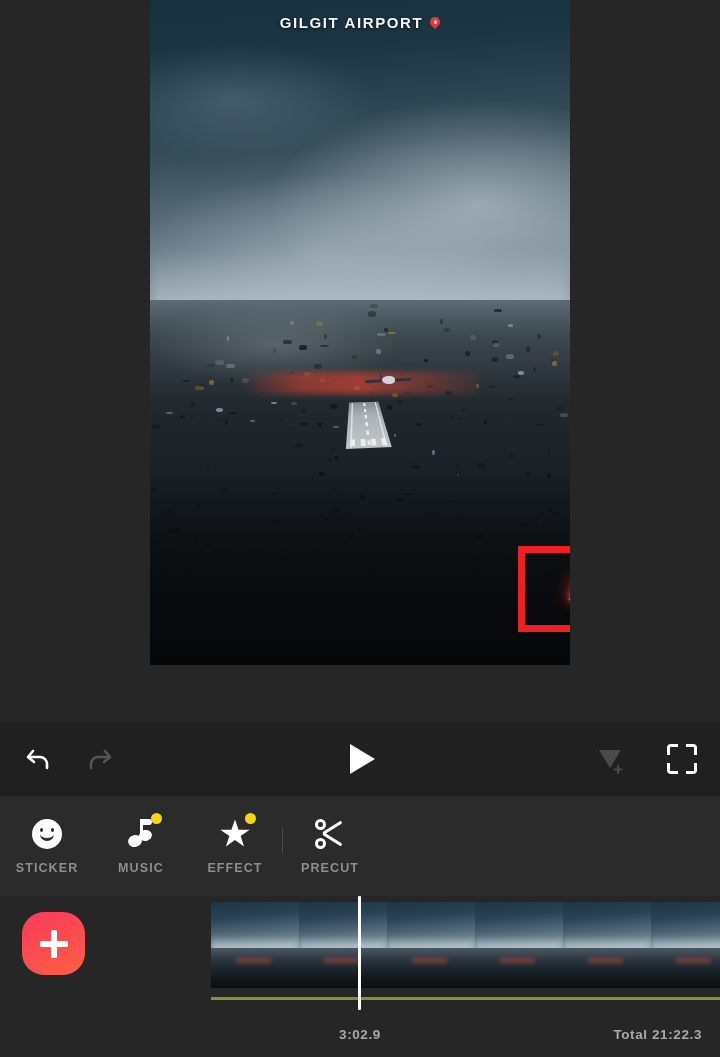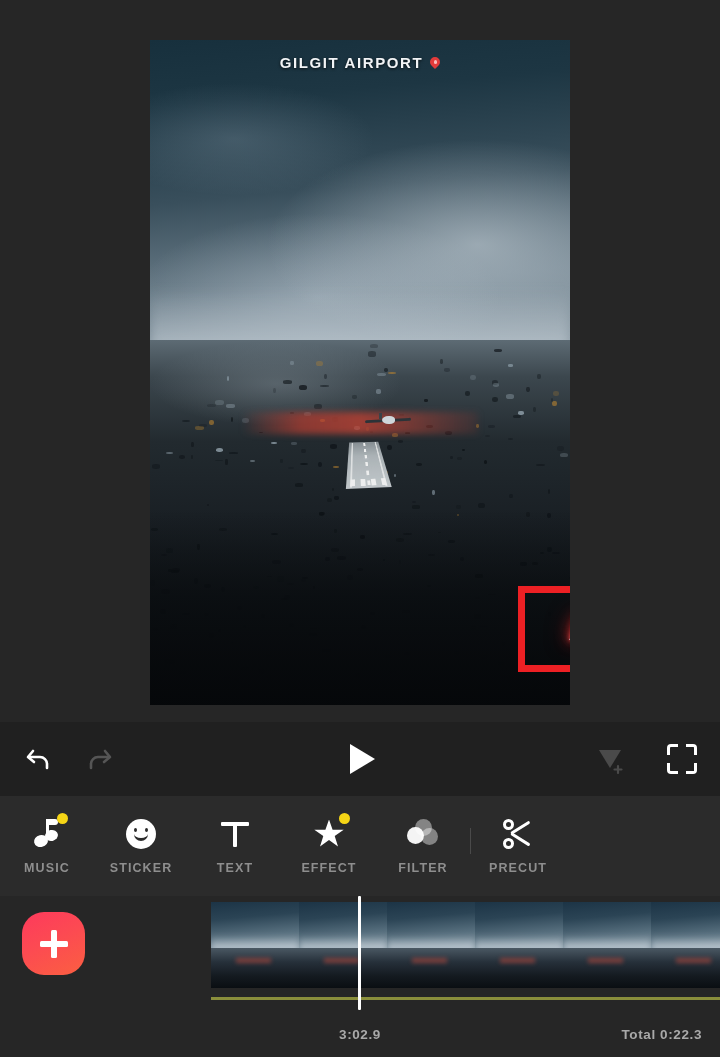--- a/index.html
+++ b/index.html
@@ -13,21 +13,20 @@
 
   
   #preview-area{
     position:absolute; left:0; top:0; width:720px; height:722px;
     background:#262626;
   }
   #video-preview{
     position:absolute; left:150px; top:0; width:420px; height:665px;
     overflow:hidden;
     background:#0d1419;
-    margin-top:40px;
   }
   
   .sky{
     position:absolute; left:0; top:0; width:100%; height:330px;
     background:
       radial-gradient(ellipse 300px 150px at 78% 62%, rgba(205,215,222,.55), rgba(205,215,222,0) 70%),
       radial-gradient(ellipse 260px 120px at 40% 78%, rgba(190,202,212,.45), rgba(190,202,212,0) 70%),
       radial-gradient(ellipse 200px 80px at 20% 30%, rgba(150,170,185,.25), rgba(150,170,185,0) 70%),
       linear-gradient(175deg, #17303d 0%, #1d3643 18%, #394f5c 45%, #6e808c 72%, #94a2ab 100%);
   }
@@ -608,70 +607,51 @@
     </div>
   </div>
 
 </div>
 
 <div id="toolbar">
 
 
   <div class="tool">
     <div class="glyph">
+      <div class="ic-smiley">
+        <span class="eye l"></span>
+          <span class="eye r"></span>
+          <span class="mouth"></span>
+      </div>
+    </div>
+    <div class="tool-label">STICKER</div>
+  </div>
+
+  <div class="tool">
+    <div class="glyph">
       <div class="ic-music">
         <div class="stem"></div>
           <div class="flag"></div>
         <div class="head2"></div>
           <div class="head"></div>
       </div>
       <span class="badge"></span>
     </div>
     <div class="tool-label">MUSIC</div>
   </div>
 
-  <div class="tool">
-    <div class="glyph">
-      <div class="ic-smiley">
-        <span class="eye l"></span>
-          <span class="eye r"></span>
-          <span class="mouth"></span>
-      </div>
-    </div>
-    <div class="tool-label">STICKER</div>
-  </div>
-
-  <div class="tool">
-    <div class="glyph">
-      <div class="ic-text">
-          <span class="bar"></span>
-          <span class="stem"></span>
-        </div>
-    </div>
-    <div class="tool-label">TEXT</div>
-  </div>
 
   <div class="tool">
     <div class="glyph">
       <div class="ic-star"></div>
       <span class="badge"></span>
     </div>
     <div class="tool-label">EFFECT</div>
   </div>
 
-  <div class="tool">
-    <div class="glyph">
-      <div class="ic-filter">
-          <span class="c c1"></span>
-          <span class="c c3"></span>
-          <span class="c c2"></span>
-        </div>
-    </div>
-    <div class="tool-label">FILTER</div>
-  </div>
 
 
   <div class="tool-divider"></div>
 
   <div class="tool">
     <div class="glyph">
       <div class="ic-precut">
         <span class="ln ln1"></span>
           <span class="ln ln2"></span>
         <span class="n n1"></span>
@@ -725,16 +705,16 @@
         <div class="t-haze"></div>
         <div class="t-grd"></div>
         <div class="t-red"></div>
       </div>
     </div>
   <div id="audio-line"></div>
   <div id="playhead"></div>
 
   <div id="timecodes">
     <div id="current-time">3:02.9</div>
-    <div id="total-time">Total 0:22.3</div>
+    <div id="total-time">Total 21:22.3</div>
   </div>
 
 </div>
 
 </body></html>

